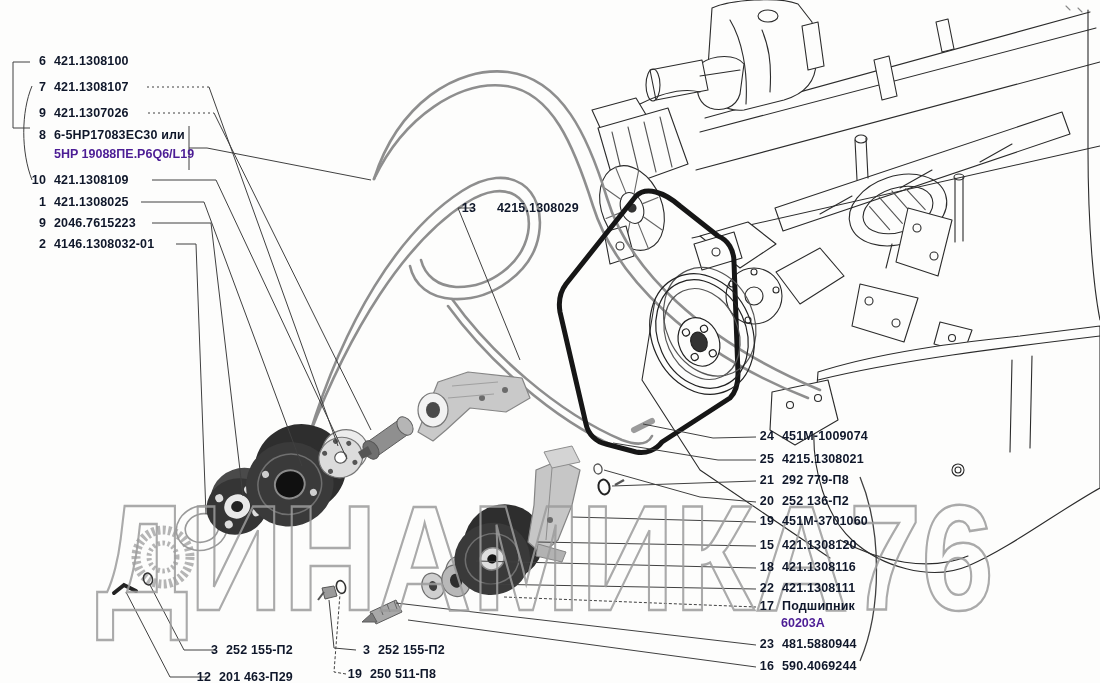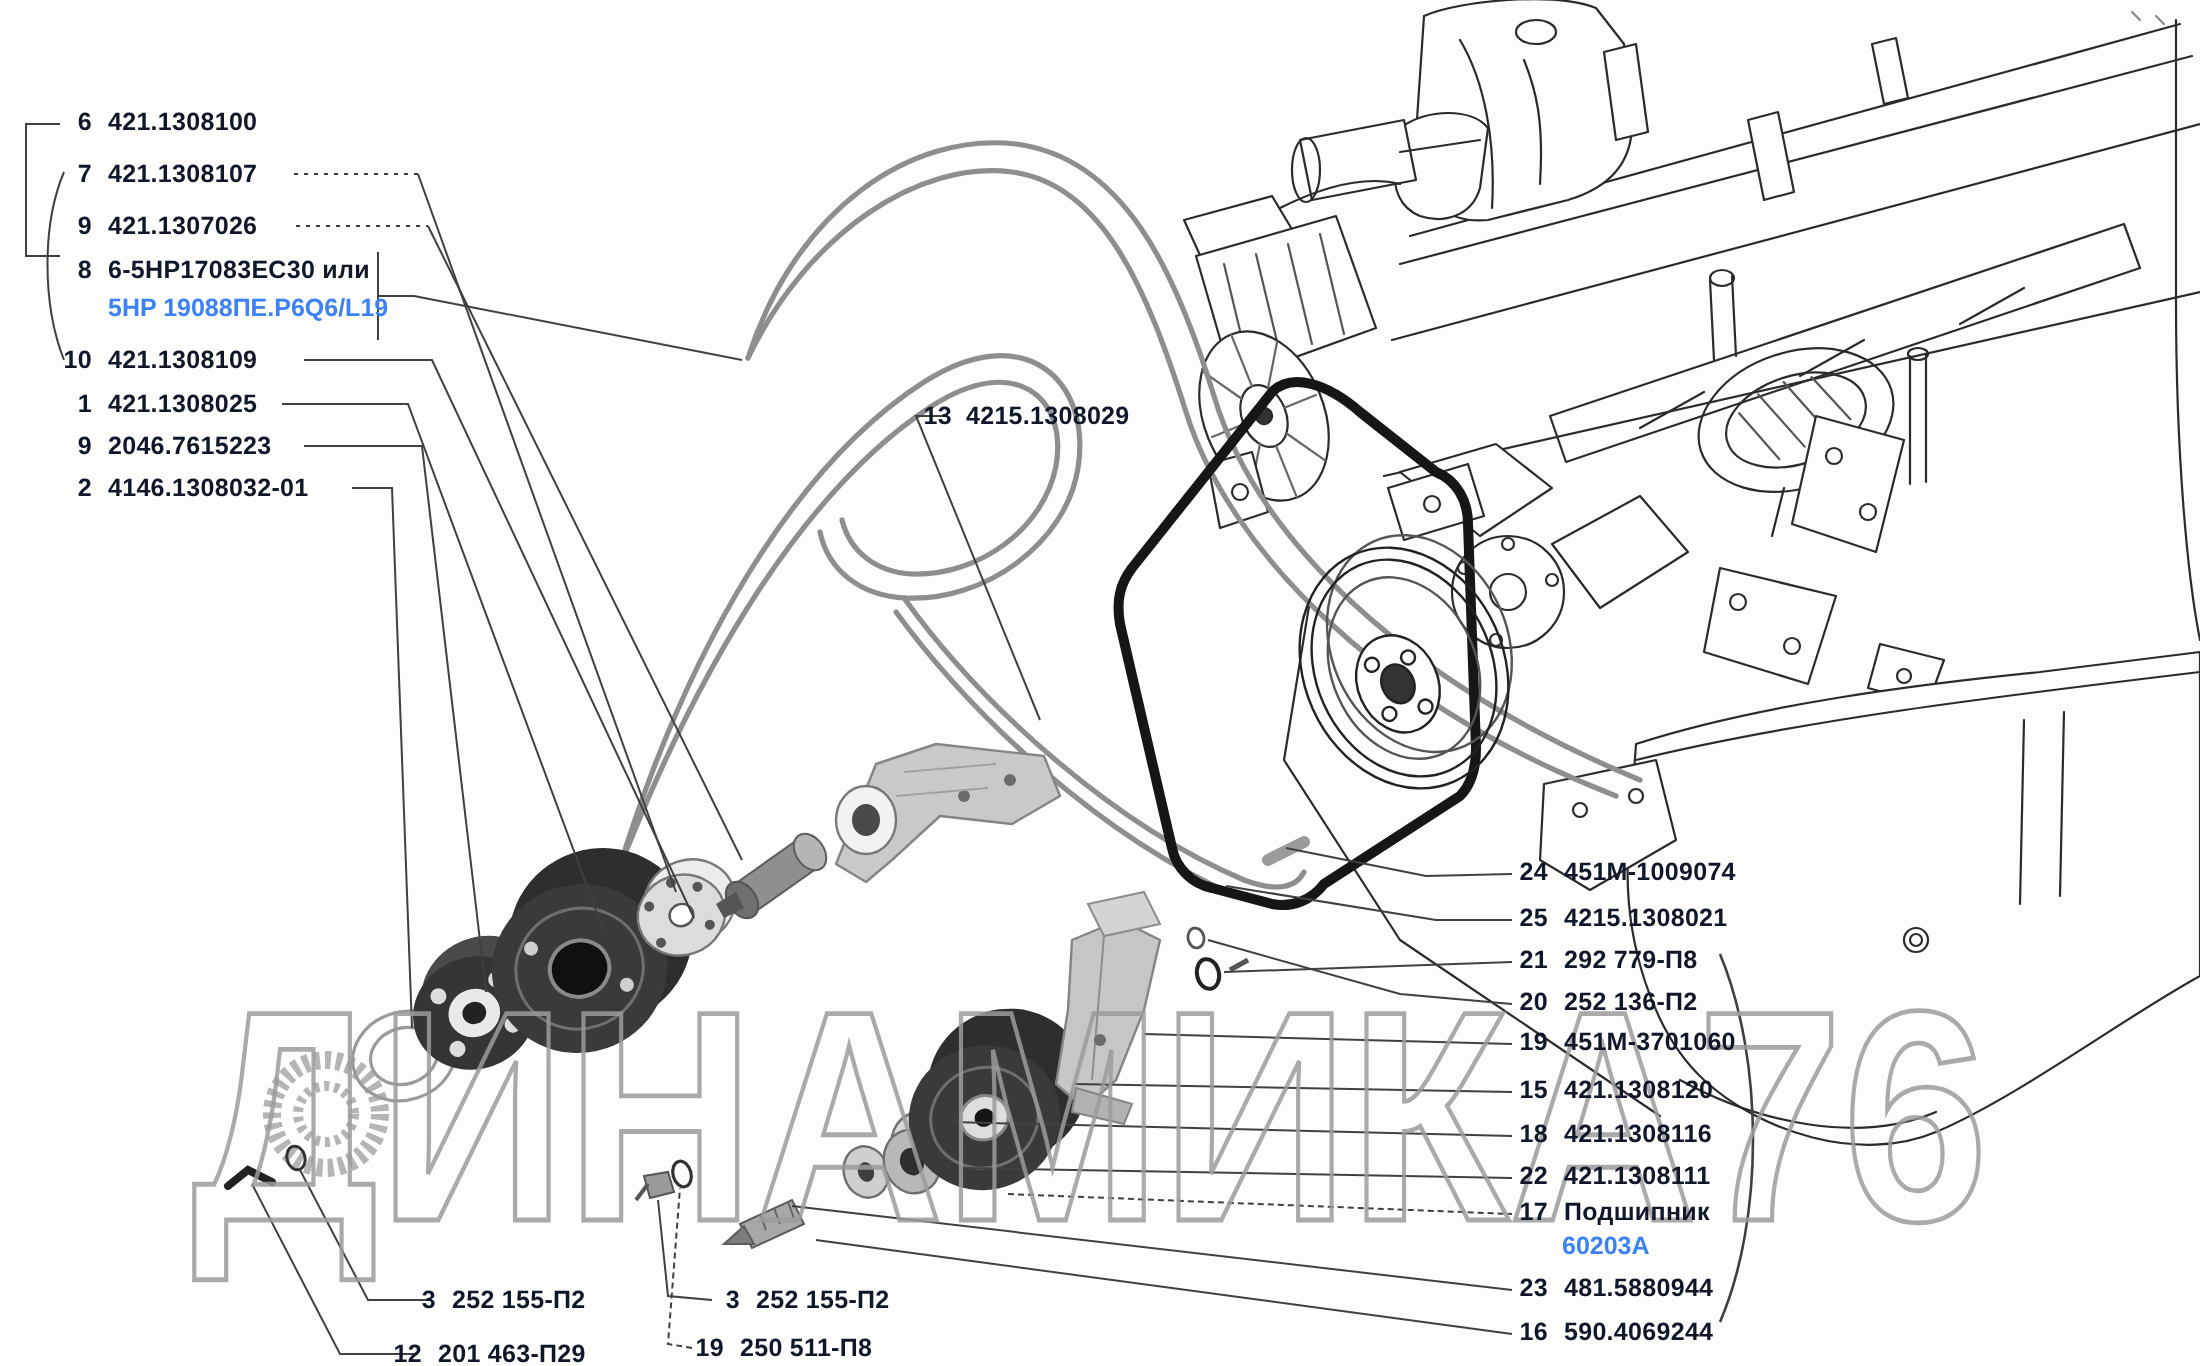--- a/index.html
+++ b/index.html
@@ -2,21 +2,21 @@
 <html><head>
 <meta charset="utf-8">
 <style>
   html,body{margin:0;padding:0;background:#ffffff;}
   #stage{position:relative;width:1100px;height:683px;background:#fdfdfc;overflow:hidden;
          font-family:"Liberation Sans",sans-serif;}
   #art{position:absolute;left:0;top:0;}
   .callout{position:absolute;font:bold 12.5px "Liberation Sans",sans-serif;color:#0f172a;
            white-space:nowrap;letter-spacing:.15px;z-index:5;}
   .cnum{display:inline-block;min-width:22px;text-align:right;margin-right:8px;}
-  .c2{position:absolute;font:bold 12.5px "Liberation Sans",sans-serif;color:#3b82f6;
+  .c2{position:absolute;font:bold 12.5px "Liberation Sans",sans-serif;color:#4c1d95;
       white-space:nowrap;z-index:5;}
 </style>
 </head>
 <body>
 
 <div id="stage">
 
 <svg id="art" width="1100" height="683" viewBox="0 0 1100 683">
 
   <g stroke="#2b2b2b" stroke-width="1.1" fill="none" stroke-linejoin="round" stroke-linecap="round">
@@ -278,21 +278,21 @@
   <div class="callout" style="left:24px;top:54px"><span class="cnum">6</span><span>421.1308100</span></div>
   <div class="callout" style="left:24px;top:80px"><span class="cnum">7</span><span>421.1308107</span></div>
   <div class="callout" style="left:24px;top:106px"><span class="cnum">9</span><span>421.1307026</span></div>
   <div class="callout" style="left:24px;top:128px"><span class="cnum">8</span><span>6-5HP17083EC30 или</span></div>
   <div class="c2" style="left:54px;top:147px">5HP 19088ПЕ.P6Q6/L19</div>
   <div class="callout" style="left:24px;top:173px"><span class="cnum">10</span><span>421.1308109</span></div>
   <div class="callout" style="left:24px;top:195px"><span class="cnum">1</span><span>421.1308025</span></div>
   <div class="callout" style="left:24px;top:216px"><span class="cnum">9</span><span>2046.7615223</span></div>
   <div class="callout" style="left:24px;top:237px"><span class="cnum">2</span><span>4146.1308032-01</span></div>
 
-  <div class="callout" style="left:456px;top:201px"><span class="cnum" style="min-width:20px;margin-right:7px">13</span><span>4215.1308029</span></div>
+  <div class="callout" style="left:456px;top:201px"><span class="cnum" style="min-width:20px;margin-right:21px">13</span><span>4215.1308029</span></div>
 
   <div class="callout" style="left:752px;top:429px"><span class="cnum">24</span><span>451М-1009074</span></div>
   <div class="callout" style="left:752px;top:452px"><span class="cnum">25</span><span>4215.1308021</span></div>
   <div class="callout" style="left:752px;top:473px"><span class="cnum">21</span><span>292 779-П8</span></div>
   <div class="callout" style="left:752px;top:494px"><span class="cnum">20</span><span>252 136-П2</span></div>
   <div class="callout" style="left:752px;top:514px"><span class="cnum">19</span><span>451М-3701060</span></div>
   <div class="callout" style="left:752px;top:538px"><span class="cnum">15</span><span>421.1308120</span></div>
   <div class="callout" style="left:752px;top:560px"><span class="cnum">18</span><span>421.1308116</span></div>
   <div class="callout" style="left:752px;top:581px"><span class="cnum">22</span><span>421.1308111</span></div>
   <div class="callout" style="left:752px;top:599px"><span class="cnum">17</span><span>Подшипник</span></div>

